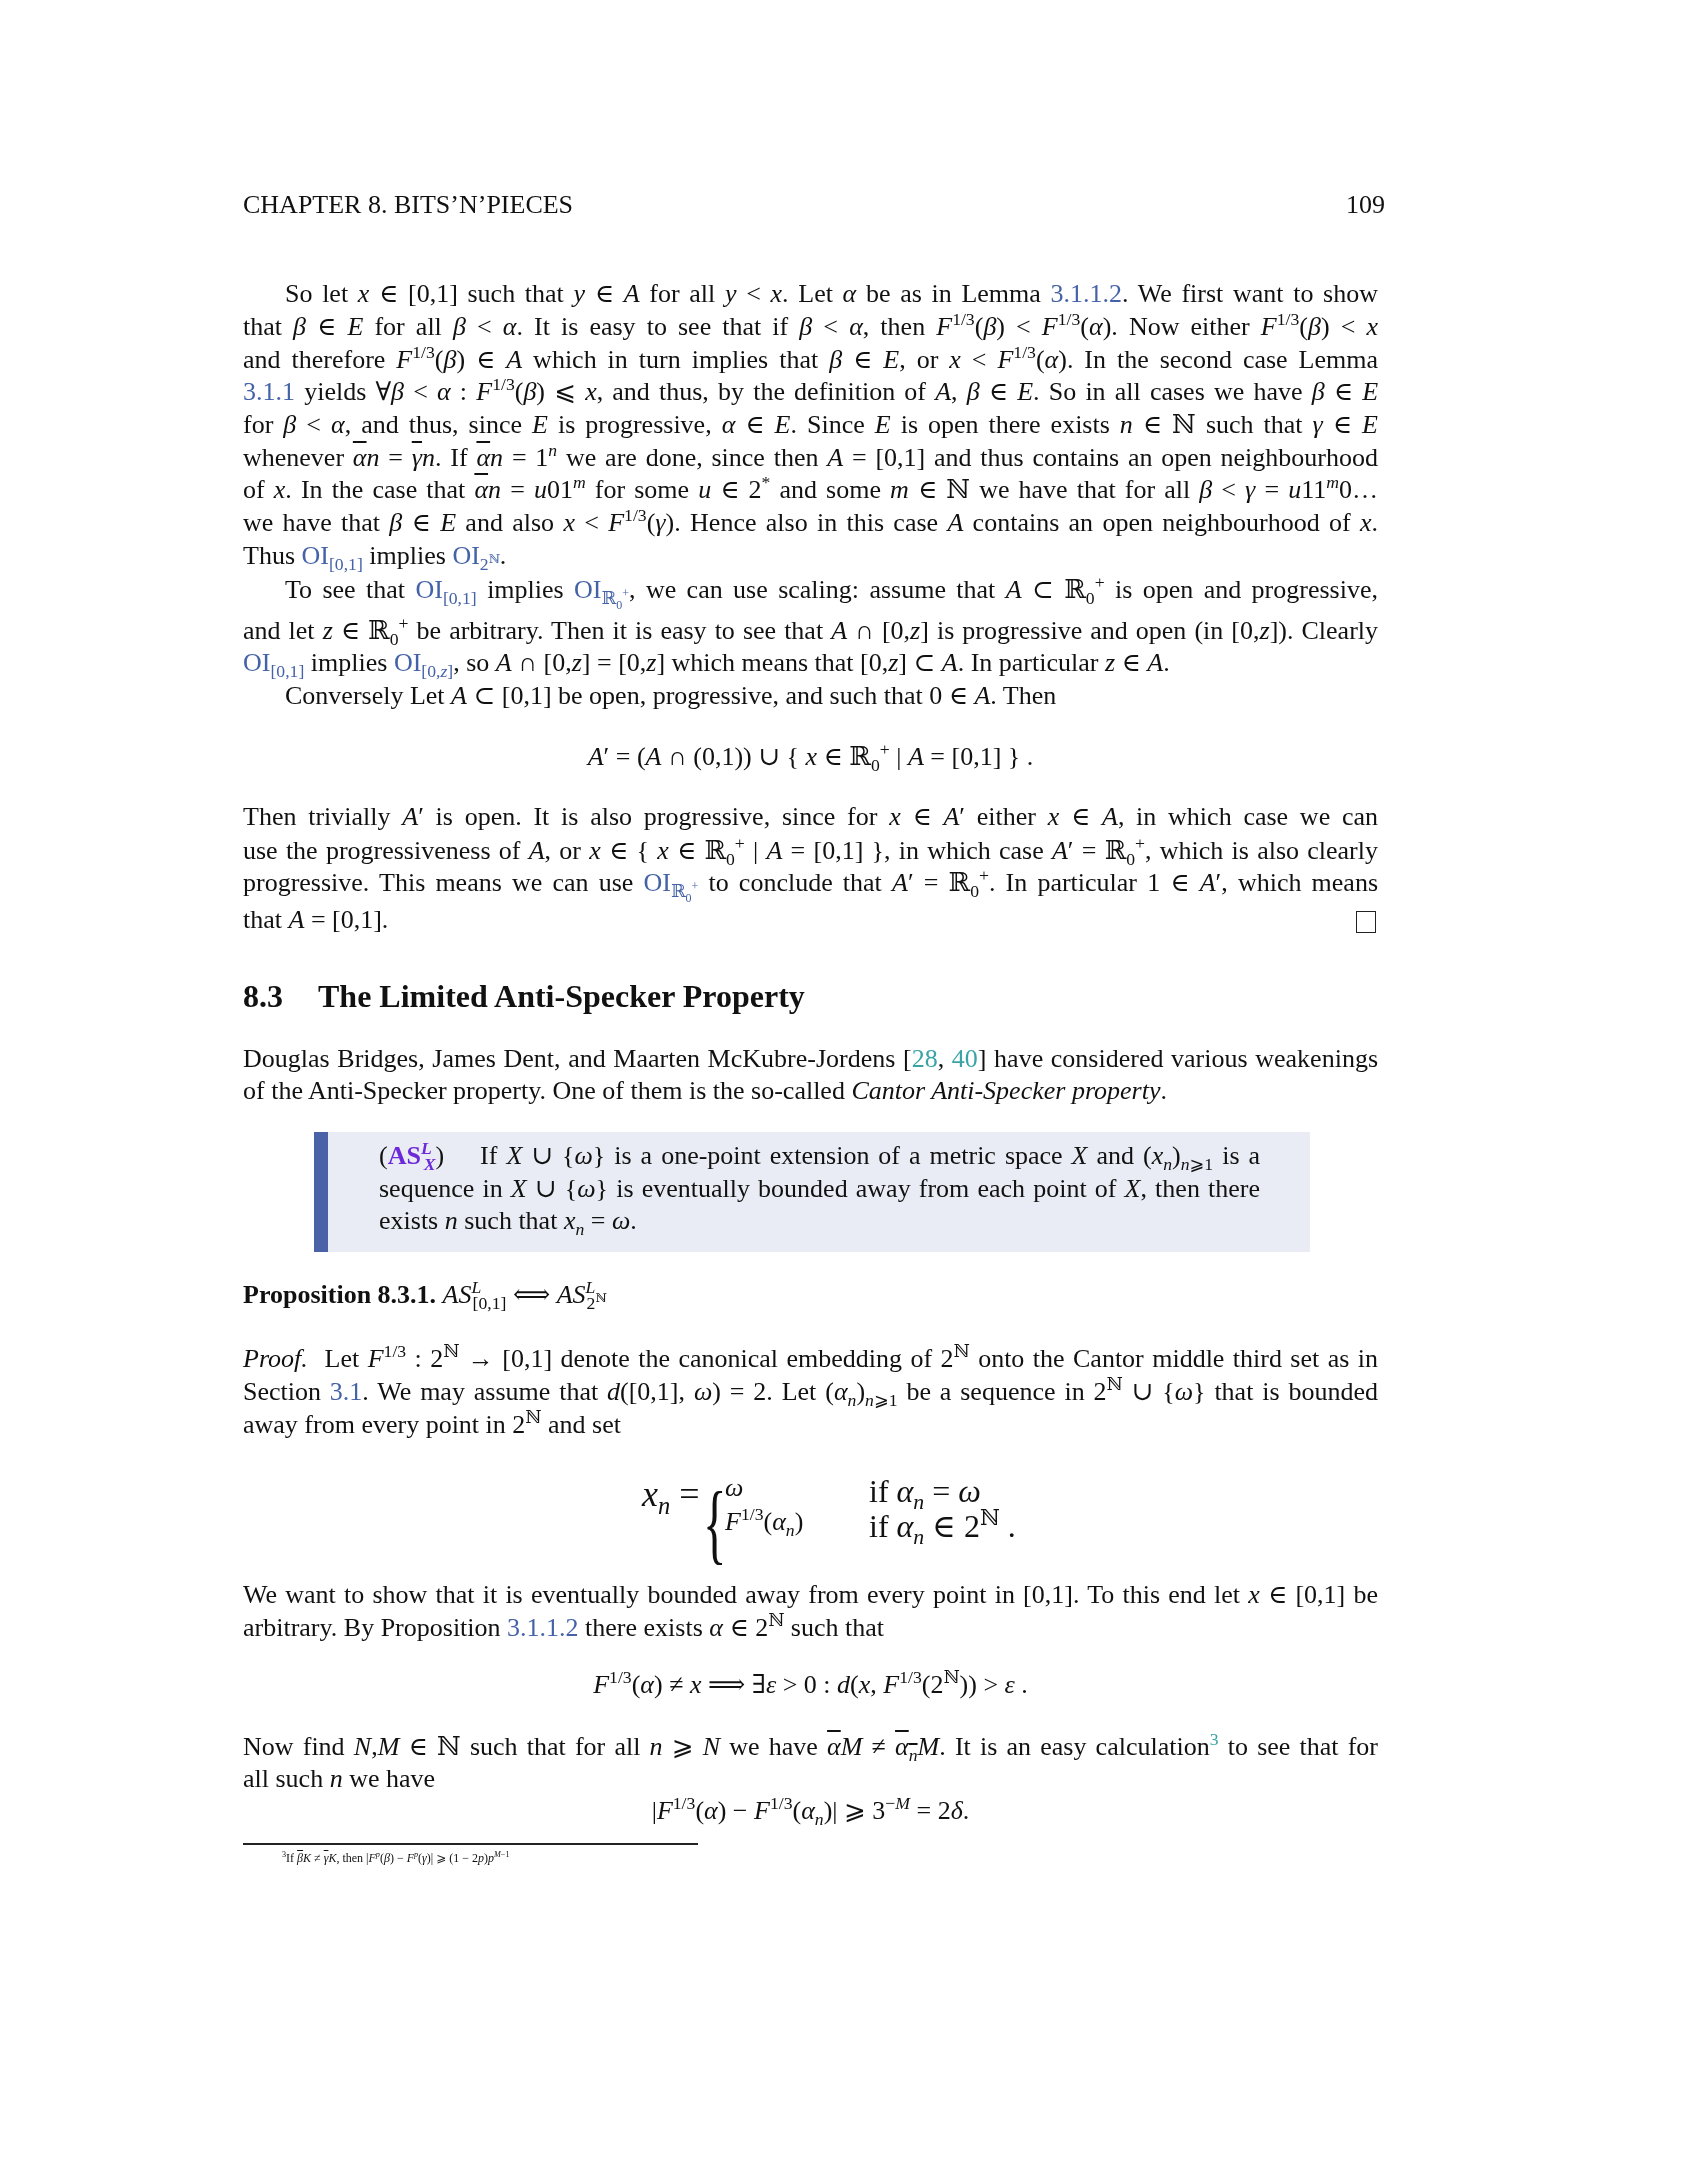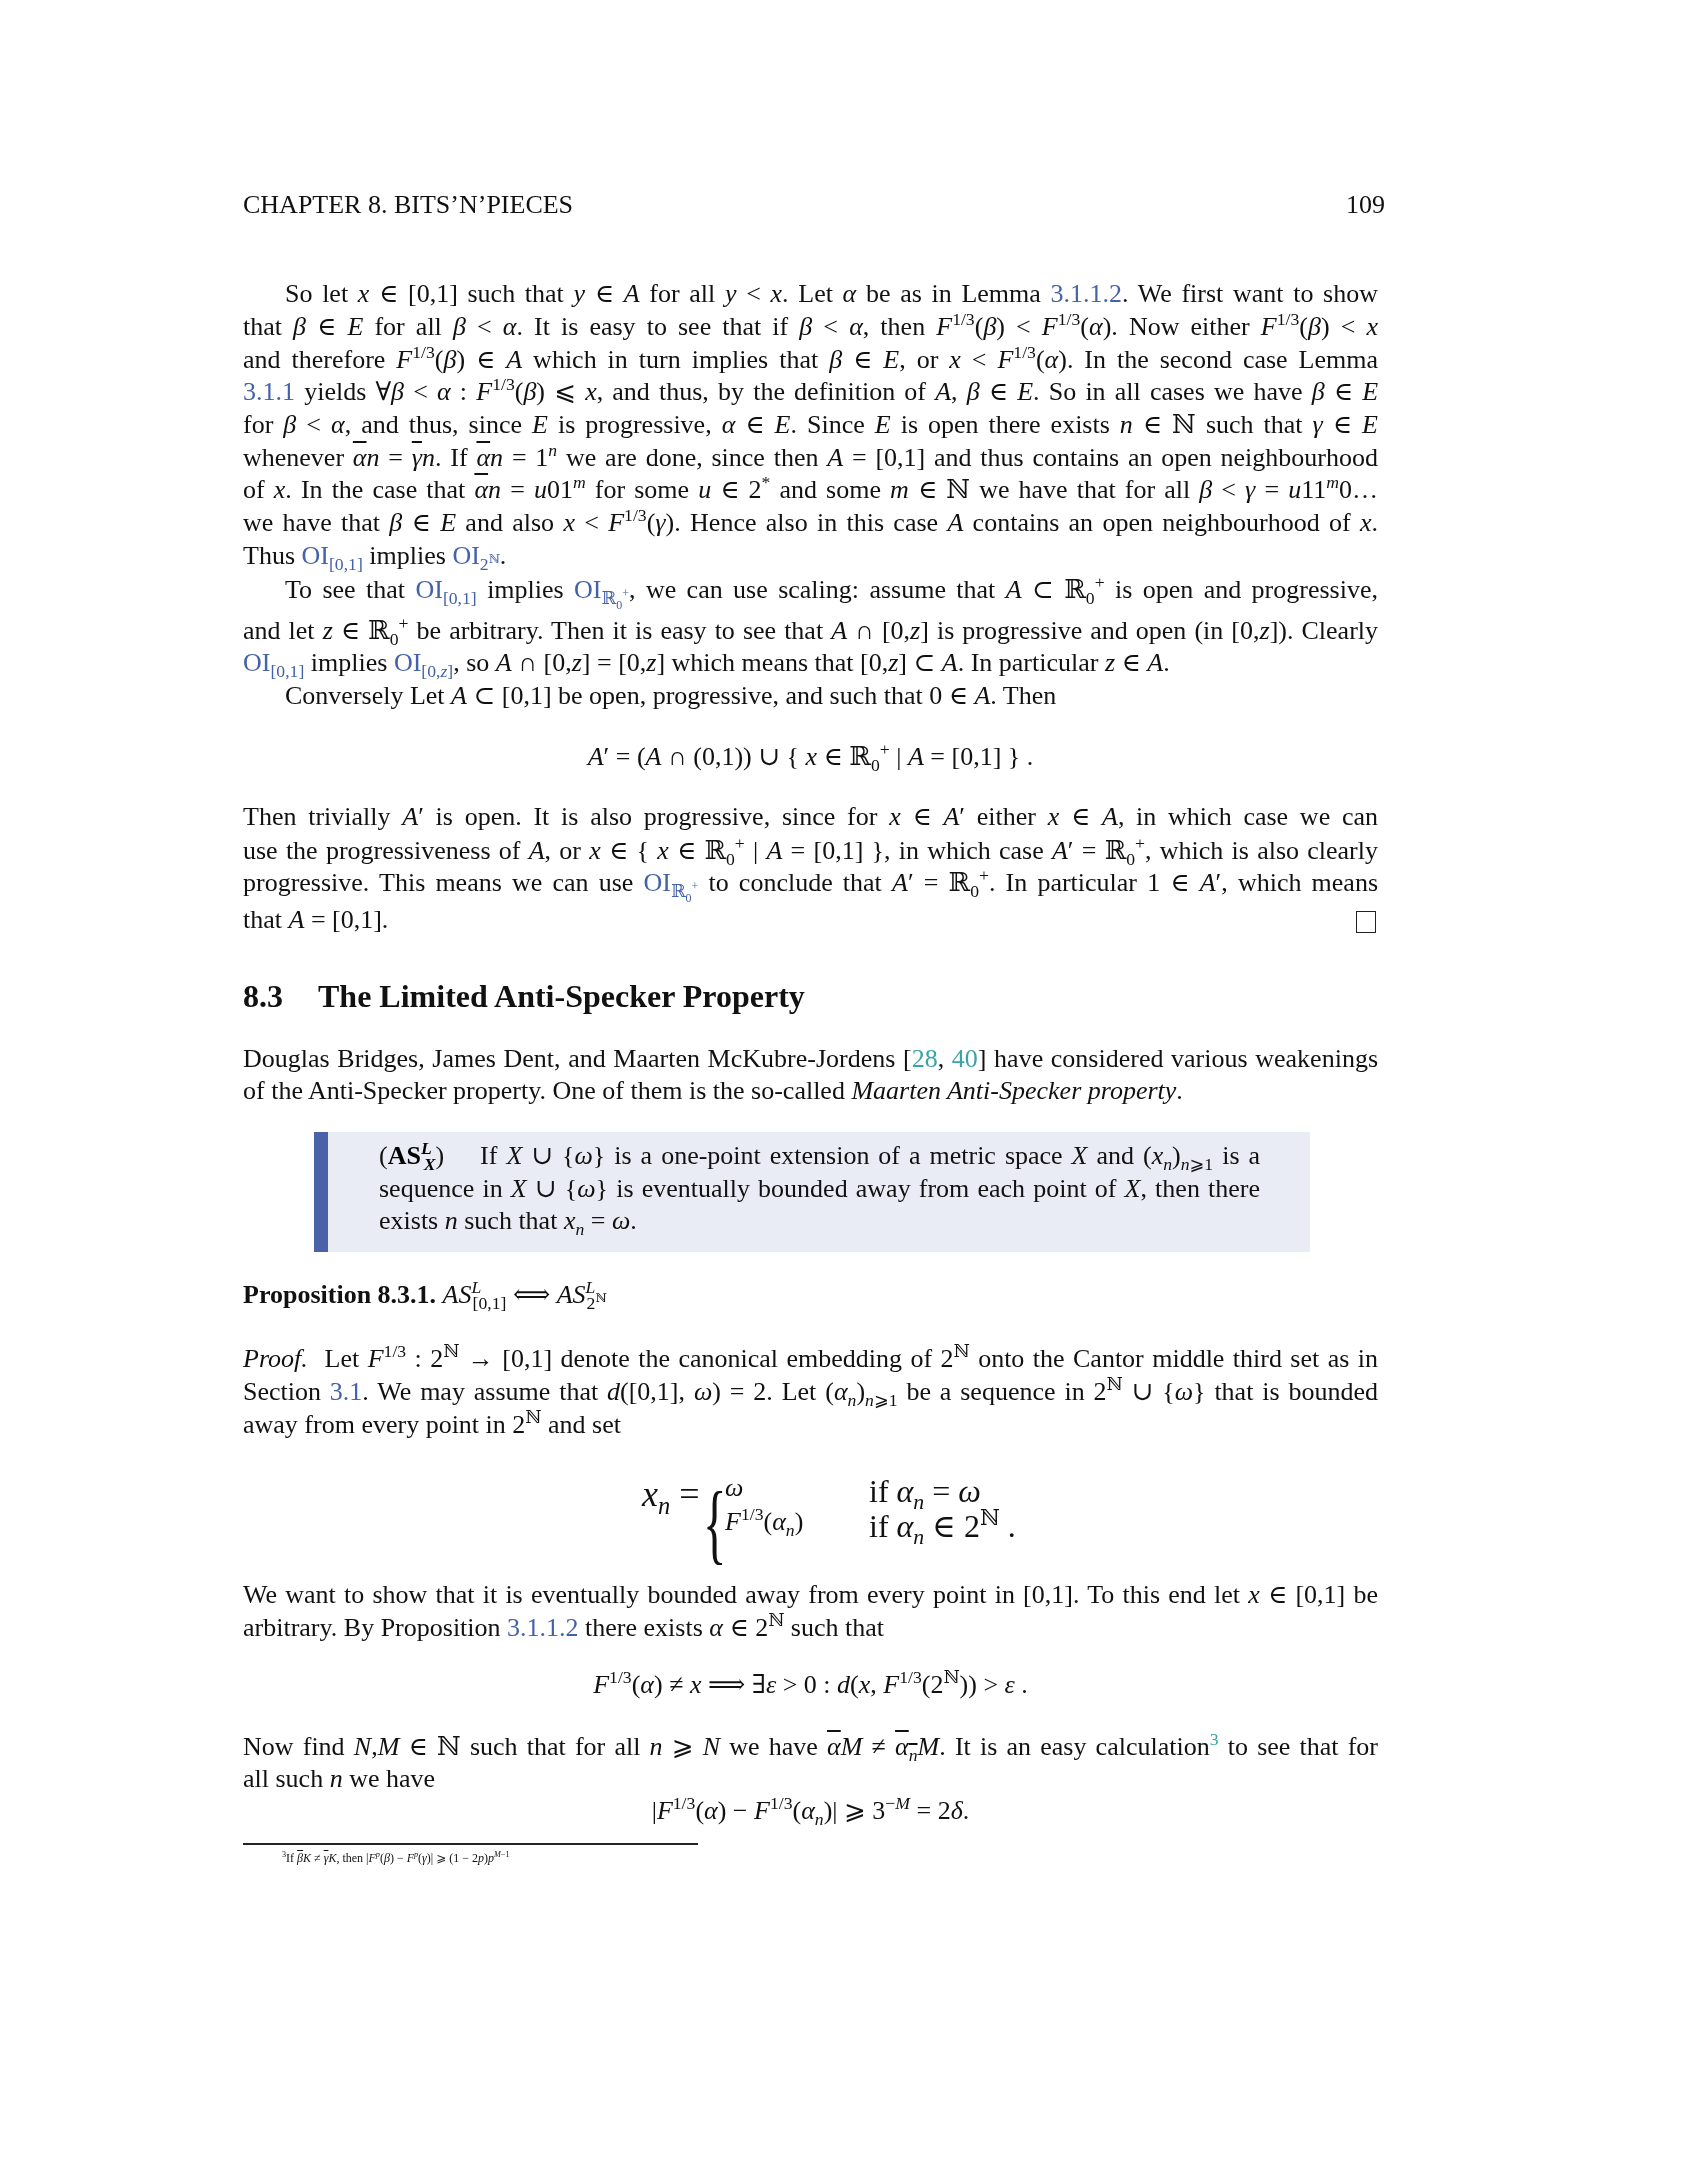--- a/index.html
+++ b/index.html
@@ -19,21 +19,21 @@
   .cite { color:#3aa3a6; }
   .ol { text-decoration:overline; }
   sub, sup { font-size:0.68em; line-height:0; }
   .sec { position:absolute; left:243px; top:978px; font-size:32px; font-weight:bold; }
   .sec .num { display:inline-block; width:75px; }
   .box { position:absolute; left:314px; top:1132px; width:996px; height:120px; background:#e9ecf4;
          border-left:14px solid #4a63a8; box-sizing:border-box; }
   .box .bl { position:absolute; left:51px; width:881px; font-size:26px; line-height:33px;
              white-space:nowrap; text-align:justify; text-align-last:justify; }
   .box .bl.last { text-align-last:left; }
-  .axname { color:#000000; font-weight:bold;font-family:Liberation Serif, serif; }
+  .axname { color:#6d28d9; font-weight:bold;font-family:Liberation Serif, serif; }
   .prop { position:absolute; left:243px; top:1279px; font-size:26px; }
   .qed { position:absolute; left:1356px; top:911px; width:18px; height:20px; border:1.5px solid #222; }
   .fnrule { position:absolute; left:243px; top:1843px; width:455px; height:1.5px; background:#222; }
   .fn { position:absolute; left:282px; top:1851px; font-size:12px; white-space:nowrap; }
   .cases { position:absolute; left:642px; top:1473px; font-size:36px; }
   .brace { position:absolute; left:703px; top:1479px; font-size:89px; line-height:89px; transform:scaleX(0.55); transform-origin:left top; font-weight:100; }
   .caserow { position:absolute; left:725px; font-size:26px; white-space:nowrap; }
   .casecond { position:absolute; left:869px; font-size:32px; white-space:nowrap; }
 </style>
 </head>
@@ -72,21 +72,21 @@
     <div class="line last" style="top:903px">that <span class="m">A</span> = [0,1].</div>
     <div class="qed"></div>
   </div>
 
   <div class="sec">
     <span class="num">8.3</span><span>The Limited Anti-Specker Property</span>
   </div>
 
   <div>
     <div class="line" style="top:1042px"><span>Douglas Bridges, James Dent, and Maarten McKubre-Jordens [</span><span class="cite">28</span><span>, </span><span class="cite">40</span><span>] have considered various weakenings</span></div>
-    <div class="line last" style="top:1074px"><span>of the Anti-Specker property. One of them is the so-called </span><span class="m">Maarten Anti-Specker property</span><span>.</span></div>
+    <div class="line last" style="top:1074px"><span>of the Anti-Specker property. One of them is the so-called </span><span class="m">Cantor Anti-Specker property</span><span>.</span></div>
   </div>
 
   <div class="box">
     <div class="bl" style="top:7px">(<span class="axname"><span>AS</span><sup class="m">L</sup><sub class="m" style="margin-left:-0.45em">X</sub></span>)&nbsp;&nbsp;&nbsp;&nbsp;If <span class="m">X</span> ∪ {<span class="m">ω</span>} is a one-point extension of a metric space <span class="m">X</span> and (<span class="m">x<sub>n</sub></span>)<sub><span class="m">n</span>⩾1</sub> is a</div>
     <div class="bl last" style="top:72px">exists <span class="m">n</span> such that <span class="m">x<sub>n</sub></span> = <span class="m">ω</span>.</div>
     <div class="bl" style="top:40px">sequence in <span class="m">X</span> ∪ {<span class="m">ω</span>} is eventually bounded away from each point of <span class="m">X</span>, then there</div>
   </div>
 
   <div class="prop">
     <b>Proposition 8.3.1.</b>

